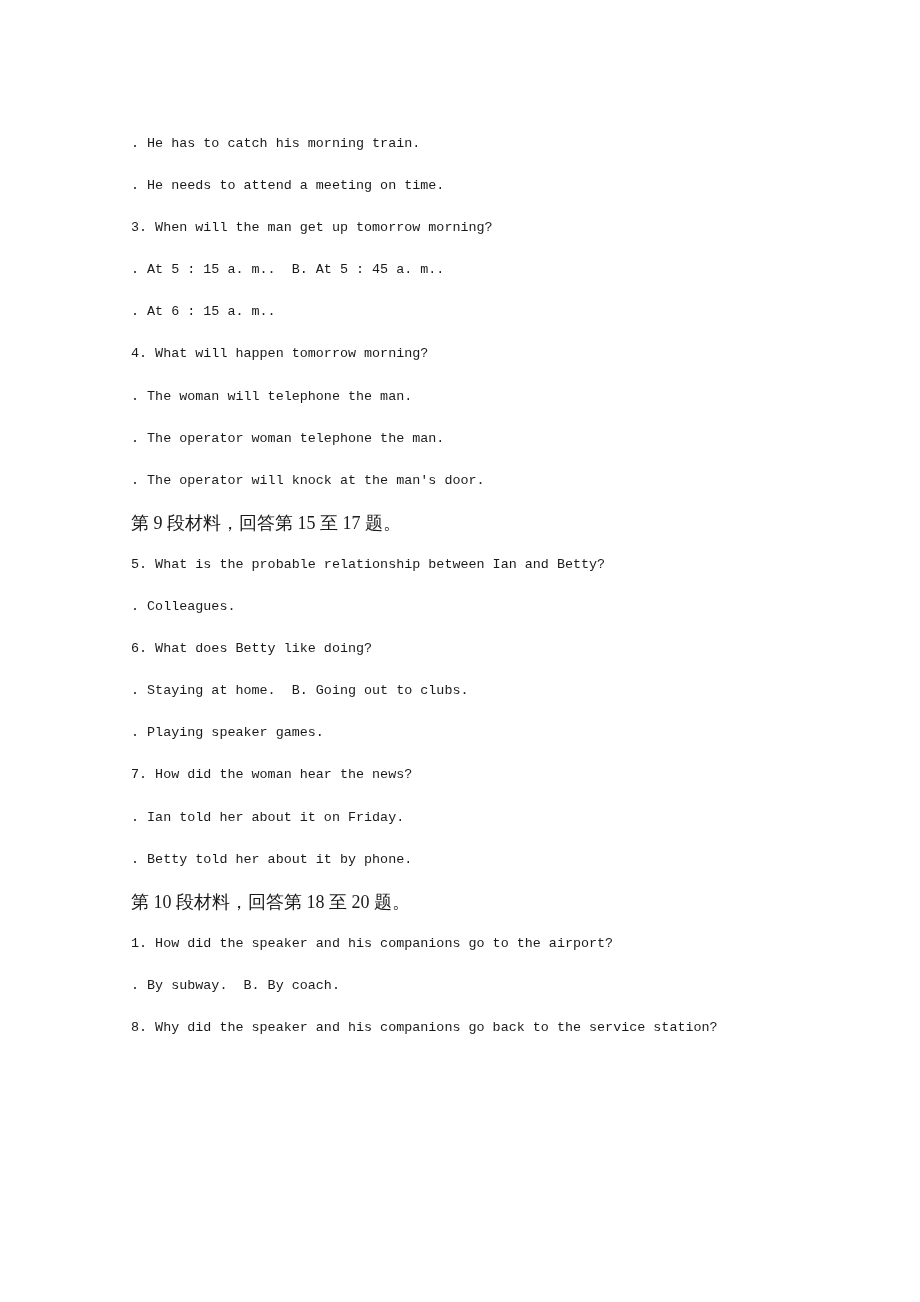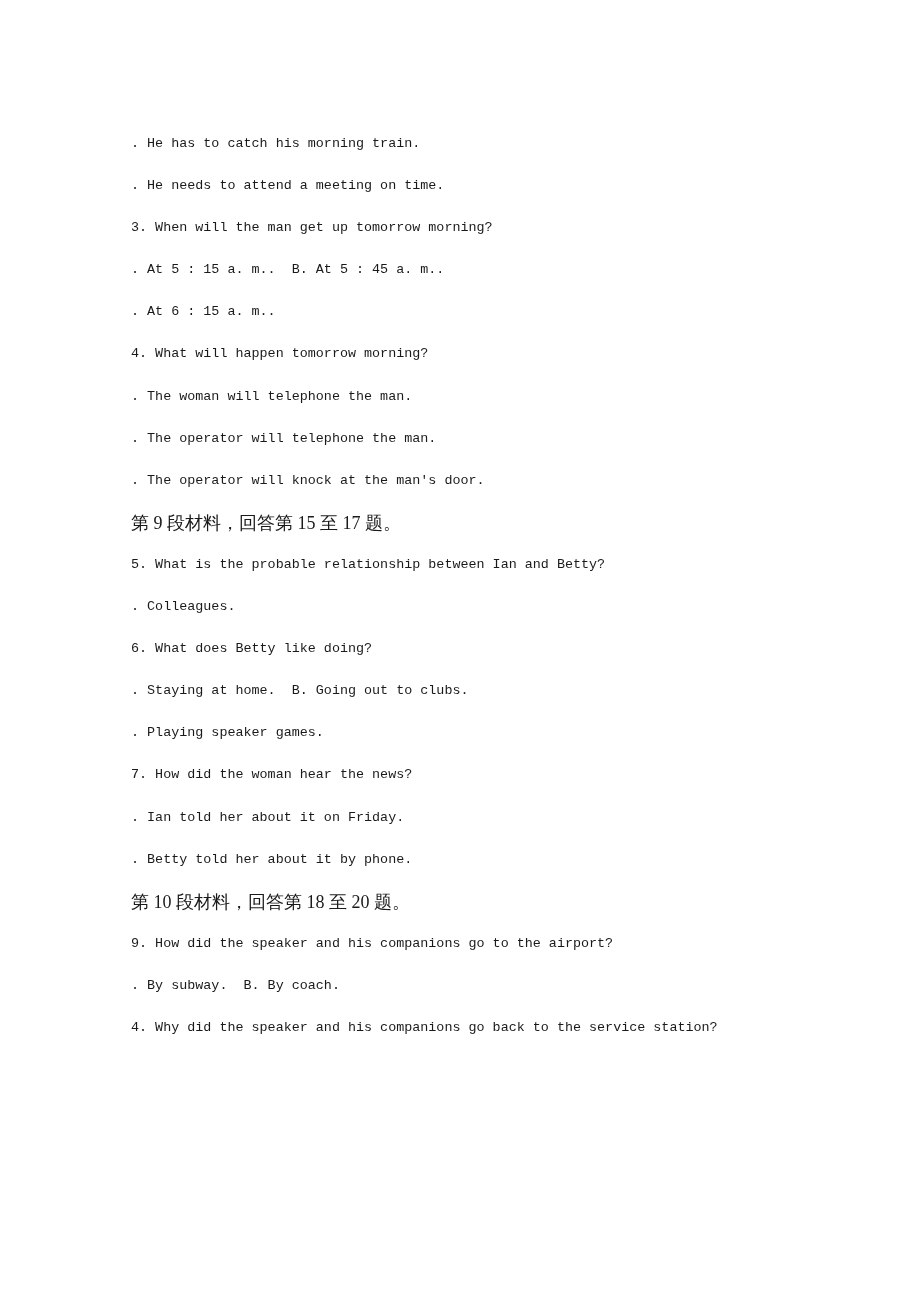--- a/index.html
+++ b/index.html
@@ -47,29 +47,29 @@
 
 <div class="page">
   <div class="content">
     <div class="line">. He has to catch his morning train.</div>
     <div class="line">. He needs to attend a meeting on time.</div>
     <div class="line">3. When will the man get up tomorrow morning?</div>
     <div class="line">. At 5 : 15 a. m..  B. At 5 : 45 a. m..</div>
     <div class="line">. At 6 : 15 a. m..</div>
     <div class="line">4. What will happen tomorrow morning?</div>
     <div class="line">. The woman will telephone the man.</div>
-    <div class="line">. The operator will telephone the man.</div>
+    <div class="line">. The operator woman telephone the man.</div>
     <div class="line">. The operator will knock at the man's door.</div>
     <div class="line cn">第 9 段材料，回答第 15 至 17 题。</div>
     <div class="line">5. What is the probable relationship between Ian and Betty?</div>
     <div class="line">. Colleagues.</div>
     <div class="line">6. What does Betty like doing?</div>
     <div class="line">. Staying at home.  B. Going out to clubs.</div>
     <div class="line">. Playing speaker games.</div>
     <div class="line">7. How did the woman hear the news?</div>
     <div class="line">. Ian told her about it on Friday.</div>
     <div class="line">. Betty told her about it by phone.</div>
     <div class="line cn">第 10 段材料，回答第 18 至 20 题。</div>
-    <div class="line">9. How did the speaker and his companions go to the airport?</div>
+    <div class="line">1. How did the speaker and his companions go to the airport?</div>
     <div class="line">. By subway.  B. By coach.</div>
-    <div class="line">4. Why did the speaker and his companions go back to the service station?</div>
+    <div class="line">8. Why did the speaker and his companions go back to the service station?</div>
   </div>
 </div>
 
 </body></html>

